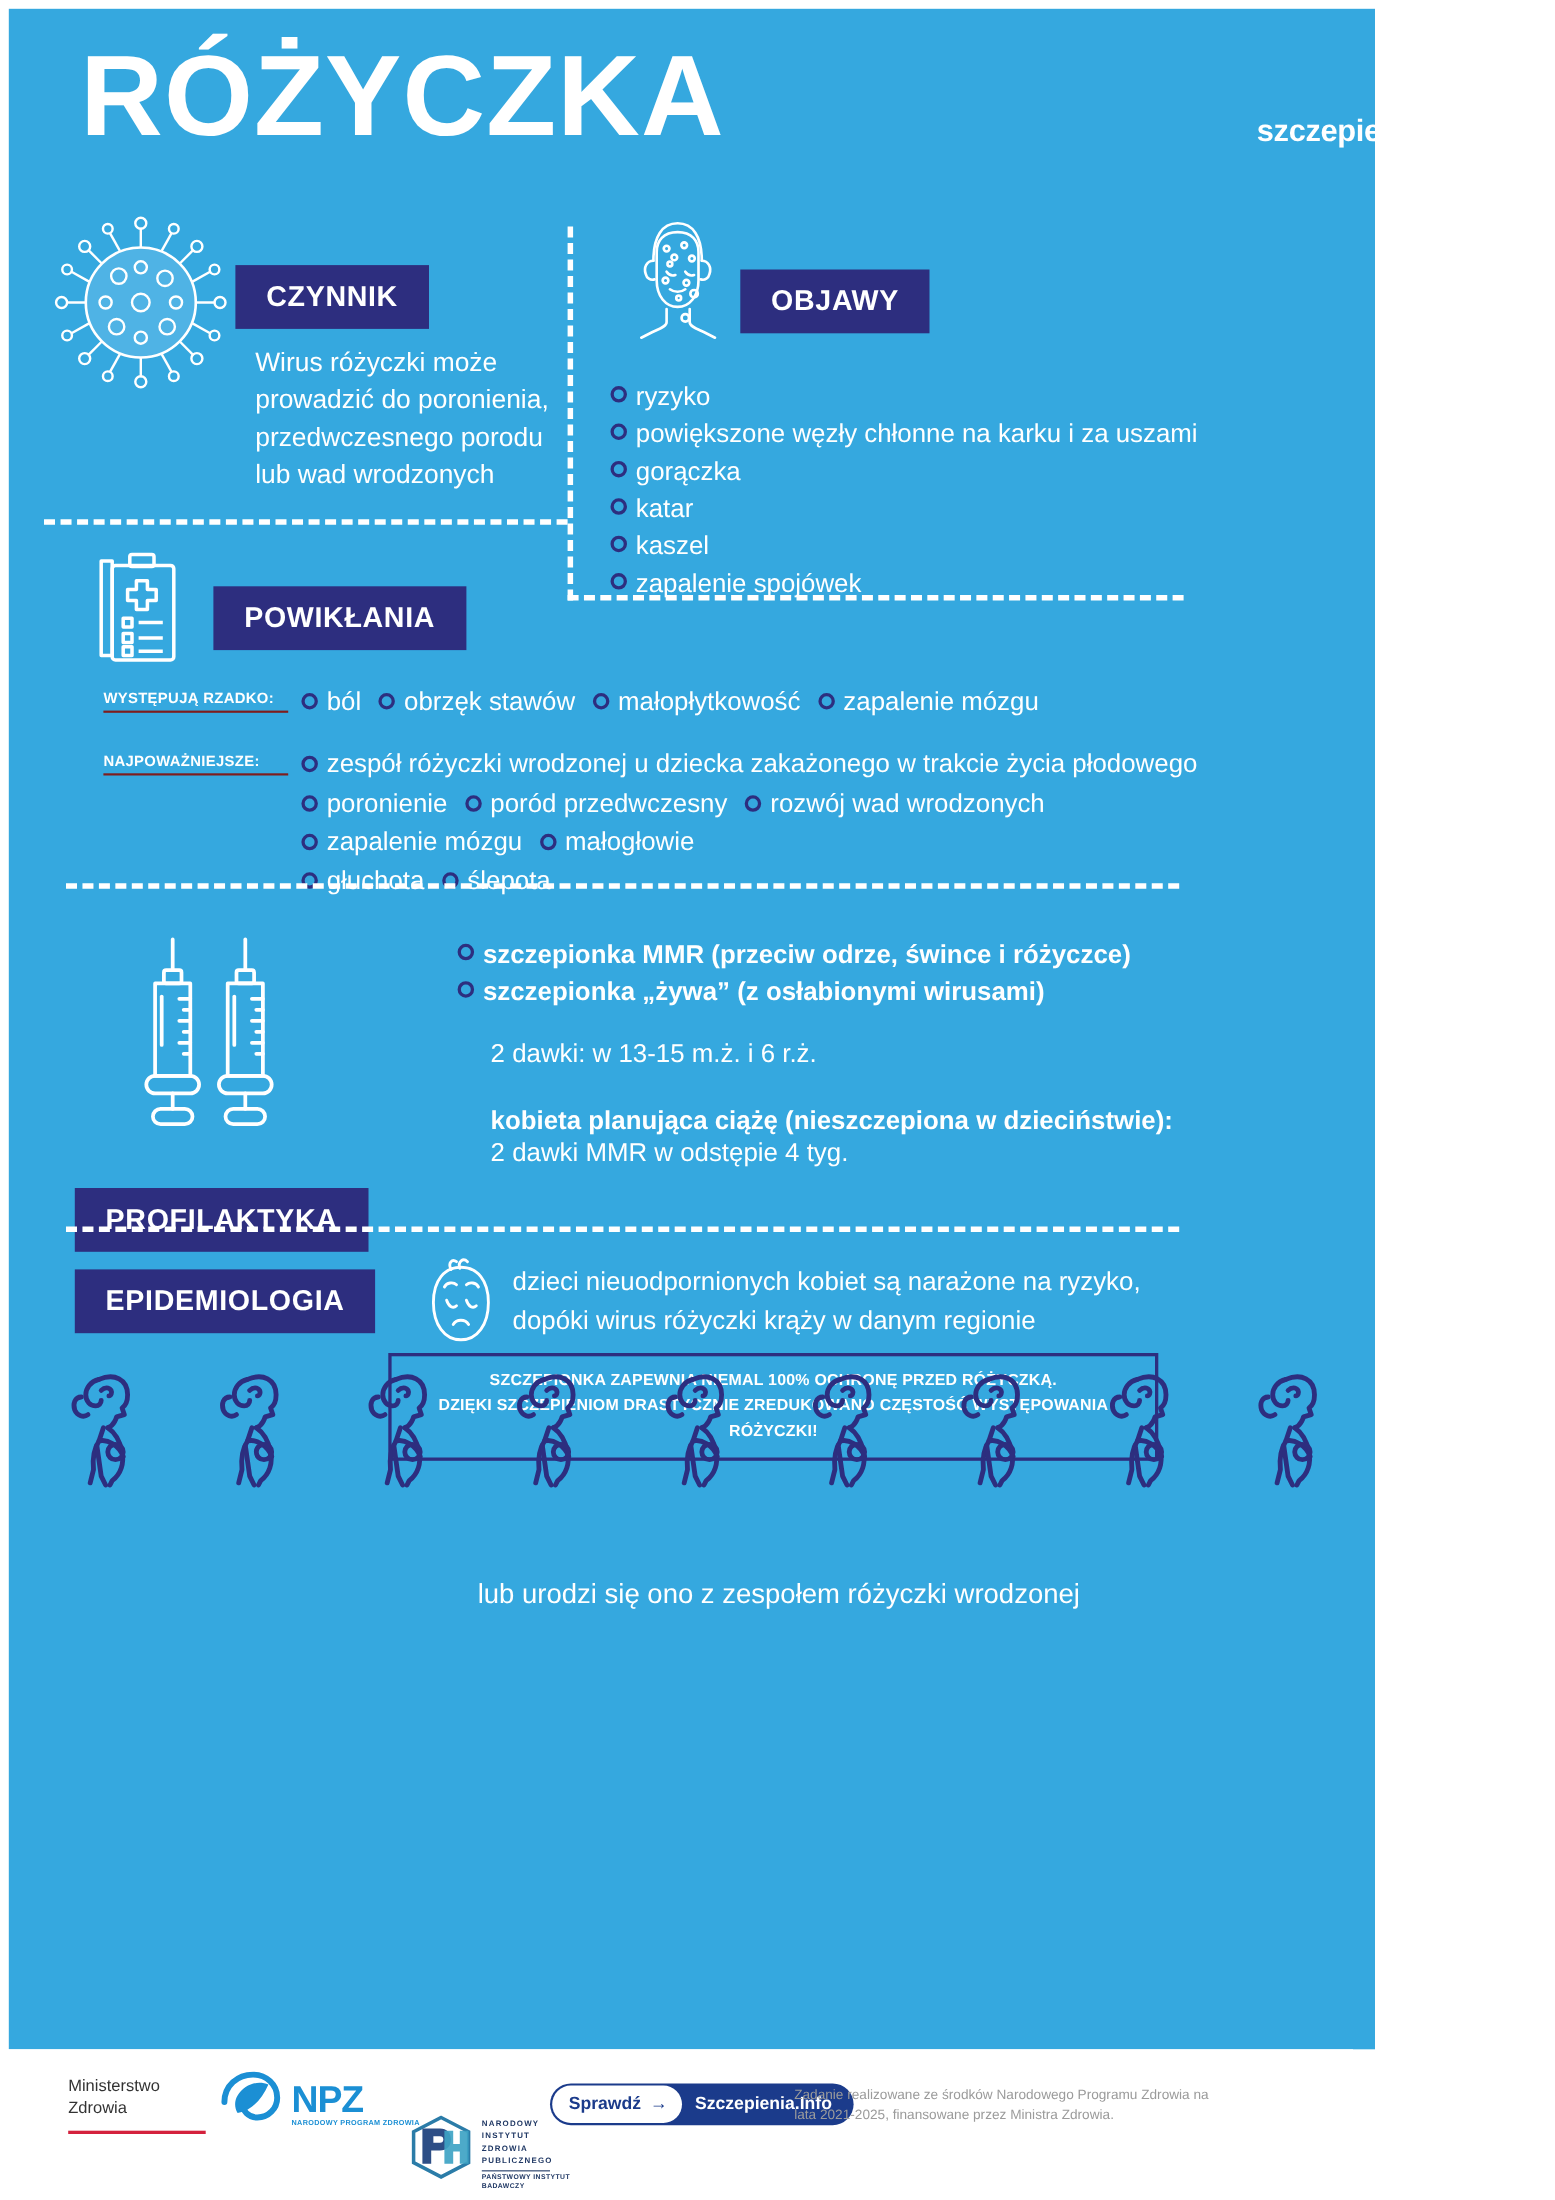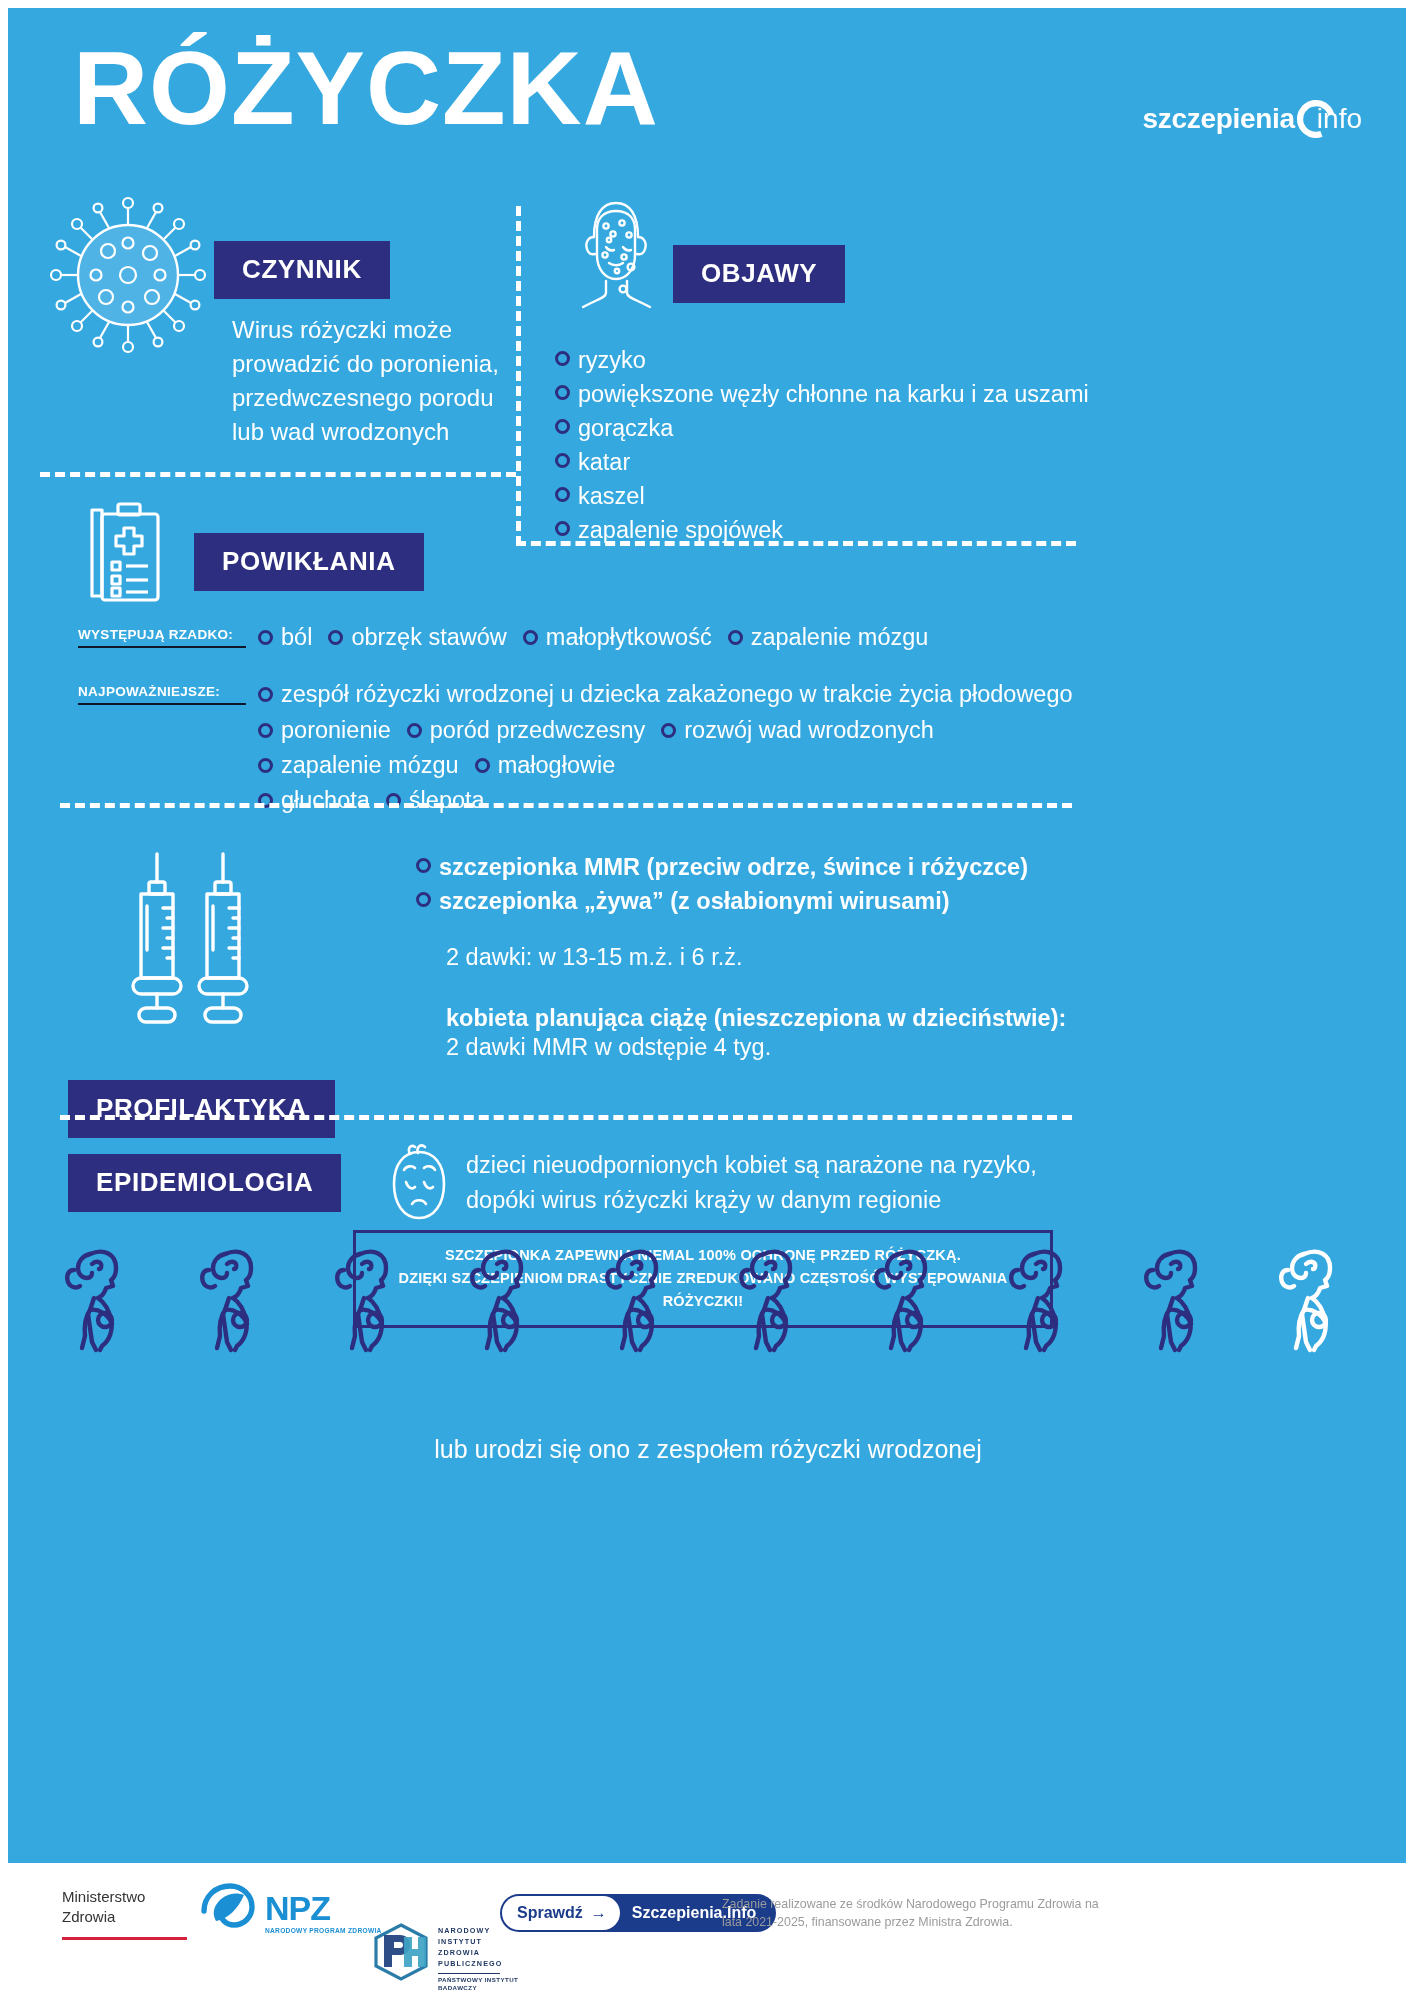--- a/index.html
+++ b/index.html
@@ -7,21 +7,21 @@
   body {
     width:1414px; height:2000px;
     font-family:"Liberation Sans", sans-serif;
     overflow:hidden;
     position:relative;
   }
   .page { width:1414px; height:2000px; position:relative; background:#ffffff; }
 
   .canvas {
     position:absolute; left:8px; top:8px;
-    width:1398px; height:1855px;
+    width:1242px; height:1855px;
     background:#35A8DF;
   }
 
   
   .header { position:absolute; left:0; top:0; width:1398px; height:175px; }
   .title {
     position:absolute; left:65px; top:28px;
     font-size:104px; font-weight:700; color:#ffffff;
     letter-spacing:1px; line-height:1;
     font-family:"Liberation Sans", sans-serif;
@@ -77,23 +77,24 @@
   #powik { position:absolute; left:0; top:480px; width:1398px; }
   #clip-icon { position:absolute; left:72px; top:8px; }
   #powik .chip { position:absolute; left:186px; top:45px; }
 
   .pw-rows { position:absolute; left:70px; top:132px; width:1320px; }
   .pw-row { display:flex; align-items:flex-start; margin-bottom:22px; }
   .pw-lab {
     width:168px; flex:0 0 168px; text-align:left;
     color:#ffffff; font-size:13.5px; font-weight:700; letter-spacing:0.3px;
     padding-top:7px; padding-bottom:4px;
-    border-bottom:2px solid #0f172a;
+    border-bottom:2px solid #7f1d1d;
     margin-right:12px;
     white-space:nowrap;
+    margin-left:16px;
   }
   .pw-items { flex:1; }
   .pw-inline { display:flex; flex-wrap:wrap; align-items:baseline; }
   .pw-inline .it { display:flex; align-items:baseline; margin-right:16px; color:#fff; font-size:23.5px; line-height:1.5; }
 
   
   #prof { position:absolute; left:0; top:820px; width:1398px; }
   #syr-icon { position:absolute; left:115px; top:18px; }
   #prof .chip { position:absolute; left:60px; top:252px; }
   #prof .right { position:absolute; left:408px; top:22px; width:960px; }

